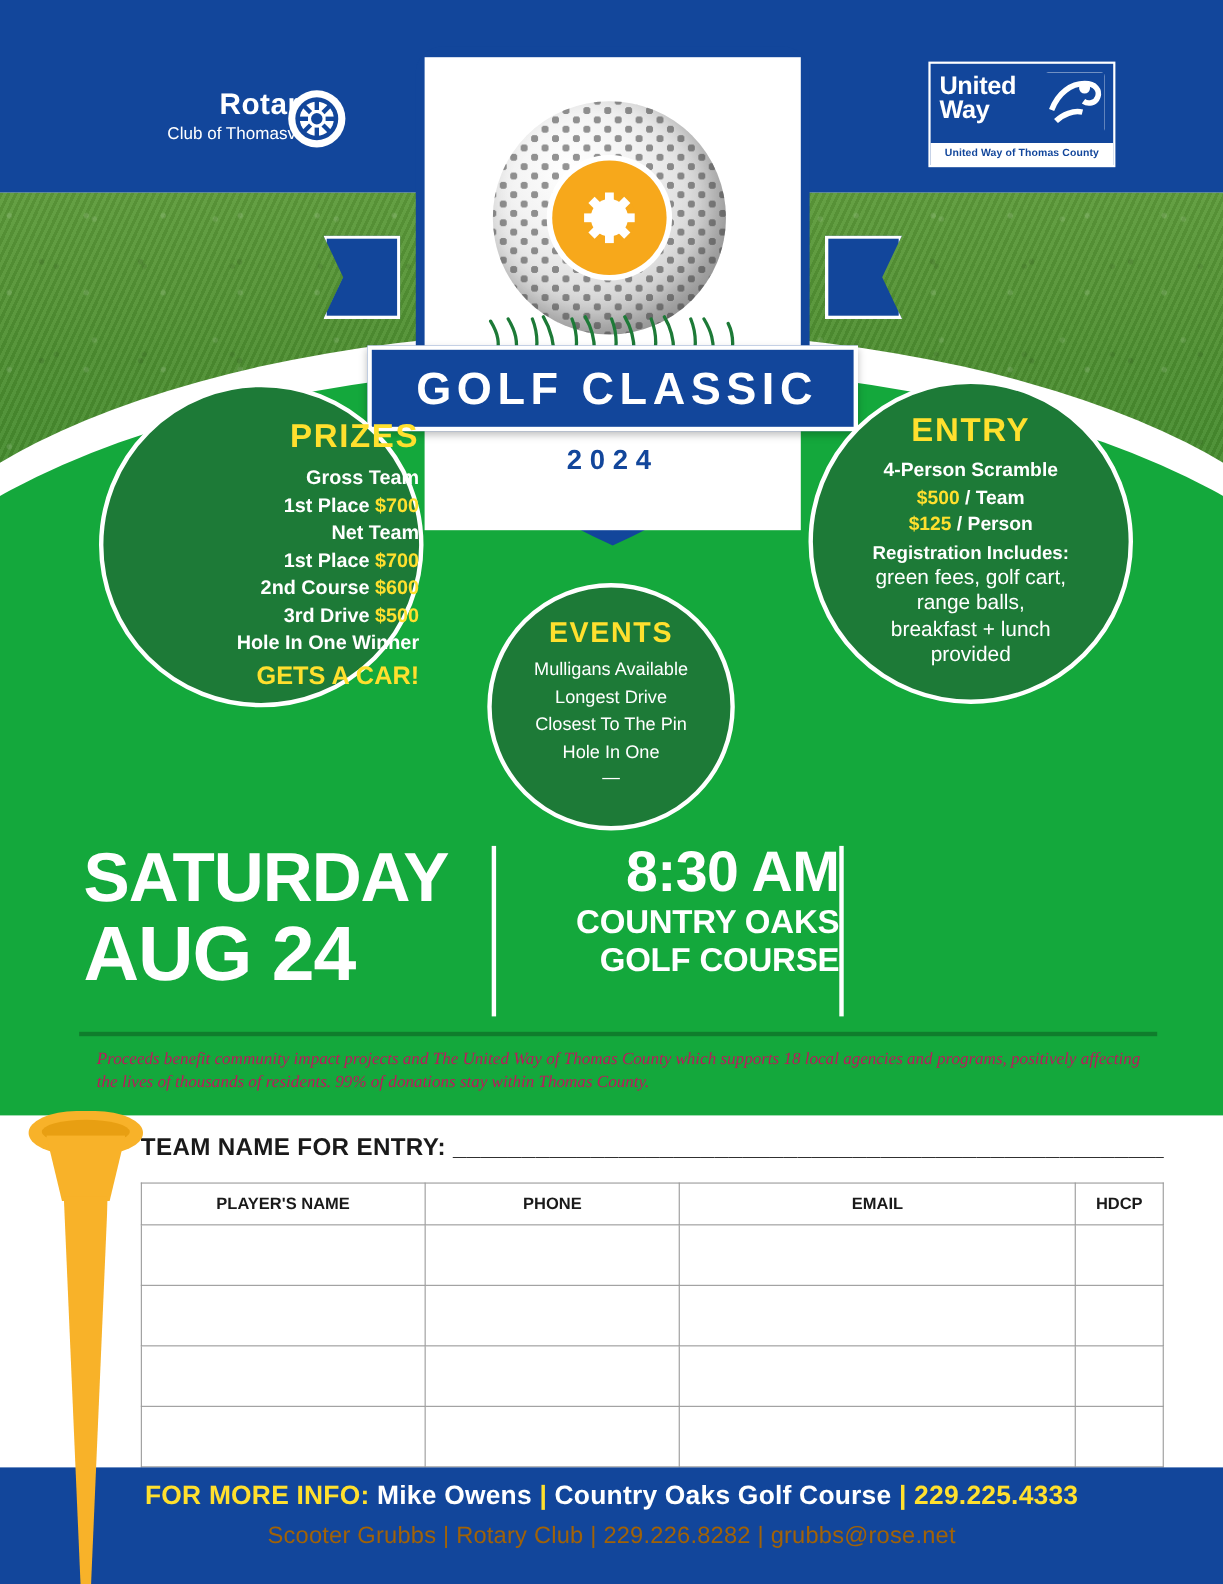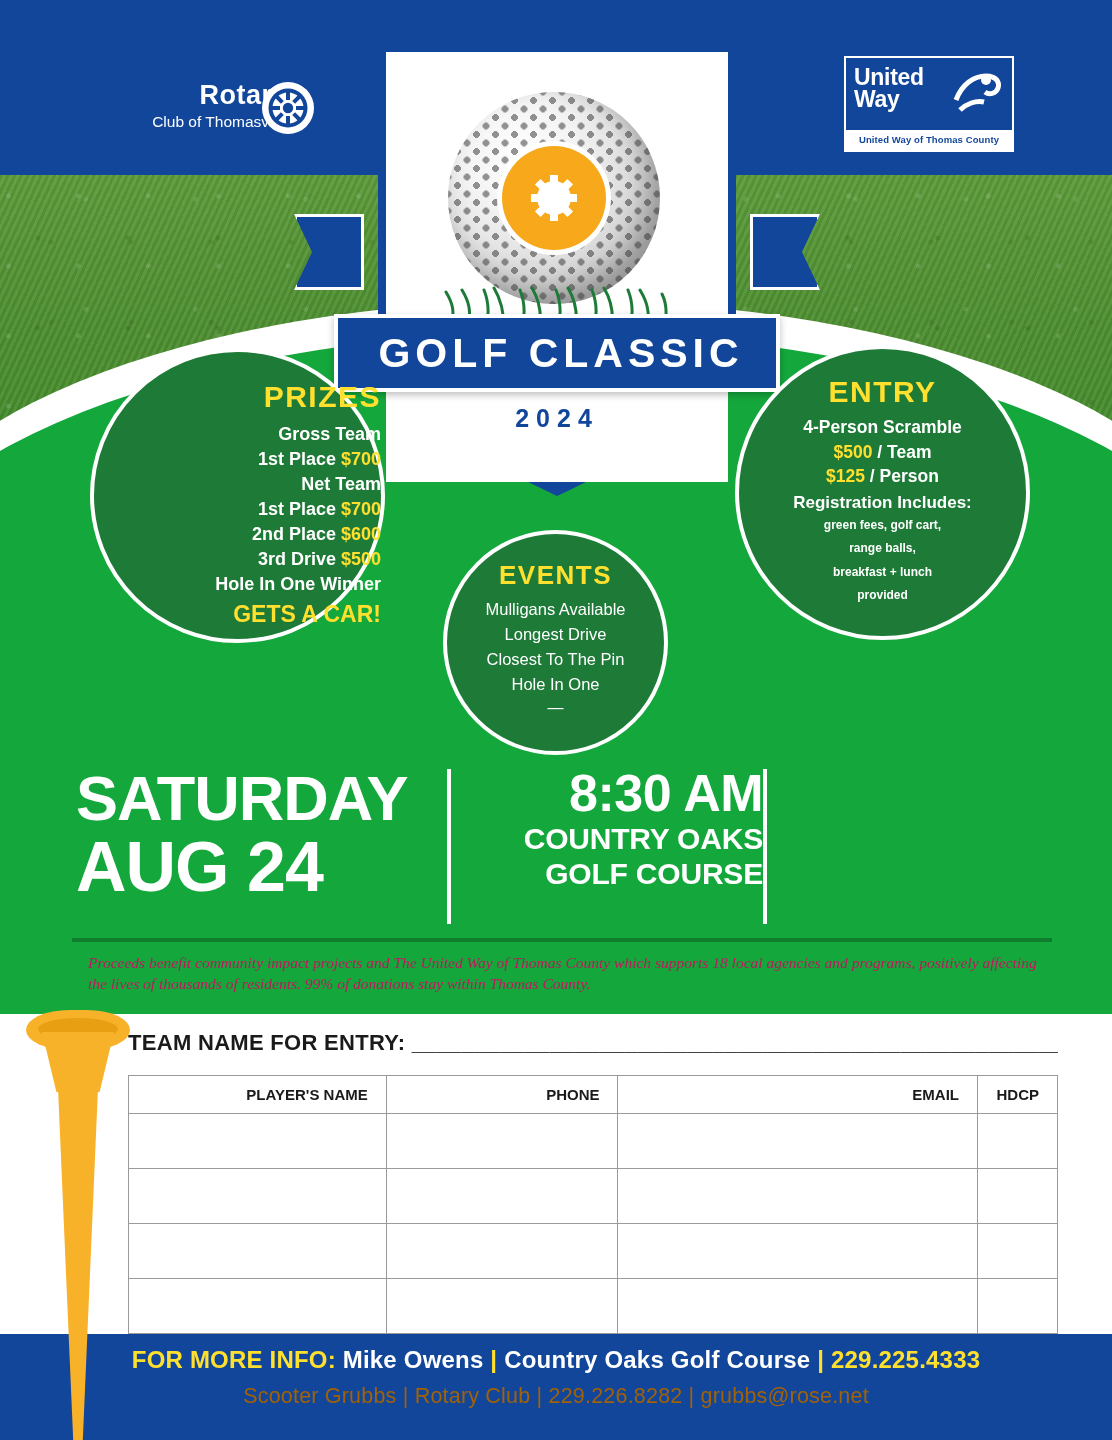--- a/index.html
+++ b/index.html
@@ -154,21 +154,21 @@
   .prizes .c-title{ margin-bottom:8px; }
   .prizes .line { font-size:18px; line-height:25px; font-weight:bold; }
   .prizes .line span.amt { color:#ffe02e; }
   .prizes .car { color:#ffe02e; font-size:23px; font-weight:bold; margin-top:4px; }
 
   .entry { right:82px; top:345px; width:295px; height:295px; padding-top:26px; }
   .entry .c-title{ margin-bottom:6px; }
   .entry .line { font-size:17.5px; line-height:24.5px; font-weight:bold; }
   .entry .line span.amt{ color:#ffe02e; }
   .entry .incl { font-size:17px; line-height:23px; font-weight:bold; margin-top:2px;}
-  .entry .incl-list { font-size:12px; line-height:23.5px; font-weight:bold; }
+  .entry .incl-list { font-size:19px; line-height:23.5px; font-weight:normal; }
 
   .events { left:443px; top:530px; width:225px; height:225px; padding-top:26px; z-index:4;}
   .events .c-title{ font-size:26px; margin-bottom:6px;}
   .events .line{ font-size:16.5px; line-height:25px; }
   .events .dash{ font-size:16px; margin-top:2px; }
 
   
   .inforow {
     position:absolute; left:72px; top:765px; width:980px; height:165px;
     display:flex; color:#ffffff;
@@ -210,22 +210,22 @@
     position:absolute; left:128px; top:1030px; width:930px;
     font-size:22px; font-weight:bold; color:#1a1a1a; letter-spacing:0.3px;
     white-space:nowrap; overflow:hidden;
   }
   .tbl {
     position:absolute; left:128px; top:1075px; width:930px;
     border-collapse:collapse;
   }
   .tbl th, .tbl td { border:1px solid #9a9a9a; }
   .tbl th {
-    text-align:right; font-size:15px; font-weight:bold; color:#1a1a1a;
-    padding:8px 18px; height:38px;
+    text-align:center; font-size:15px; font-weight:bold; color:#1a1a1a;
+    padding:8px 0; height:38px;
   }
   .tbl td { height:55px; }
   .c-name { width:258px; } .c-phone{ width:232px; } .c-email{ width:360px; } .c-hdcp{ width:80px; }
 
   
   .tee {
     position:absolute; left:20px; top:1000px; width:115px; height:440px; z-index:6;
   }
   .tee-cup {
     position:absolute; left:6px; top:10px; width:104px; height:40px;
@@ -364,21 +364,21 @@
     </div>
     <div class="crest-year">2024</div>
   </div>
 
   <div class="circle prizes">
     <div class="c-title">PRIZES</div>
     <div class="line"><span>Gross Team</span><span class="amt"></span></div>
     <div class="line"><span>1st Place </span><span class="amt">$700</span></div>
     <div class="line"><span>Net Team</span><span class="amt"></span></div>
     <div class="line"><span>1st Place </span><span class="amt">$700</span></div>
-    <div class="line"><span>2nd Place </span><span class="amt">$600</span></div>
+    <div class="line"><span>2nd Course </span><span class="amt">$600</span></div>
     <div class="line"><span>3rd Drive </span><span class="amt">$500</span></div>
     <div class="line"><span>Hole In One Winner</span><span class="amt"></span></div>
     <div class="car">GETS A CAR!</div>
   </div>
 
   <div class="circle entry">
     <div class="c-title">ENTRY</div>
     <div class="line">4-Person Scramble</div>
     <div class="line"><span class="amt">$500</span><span> / Team</span></div>
     <div class="line"><span class="amt">$125</span><span> / Person</span></div>

